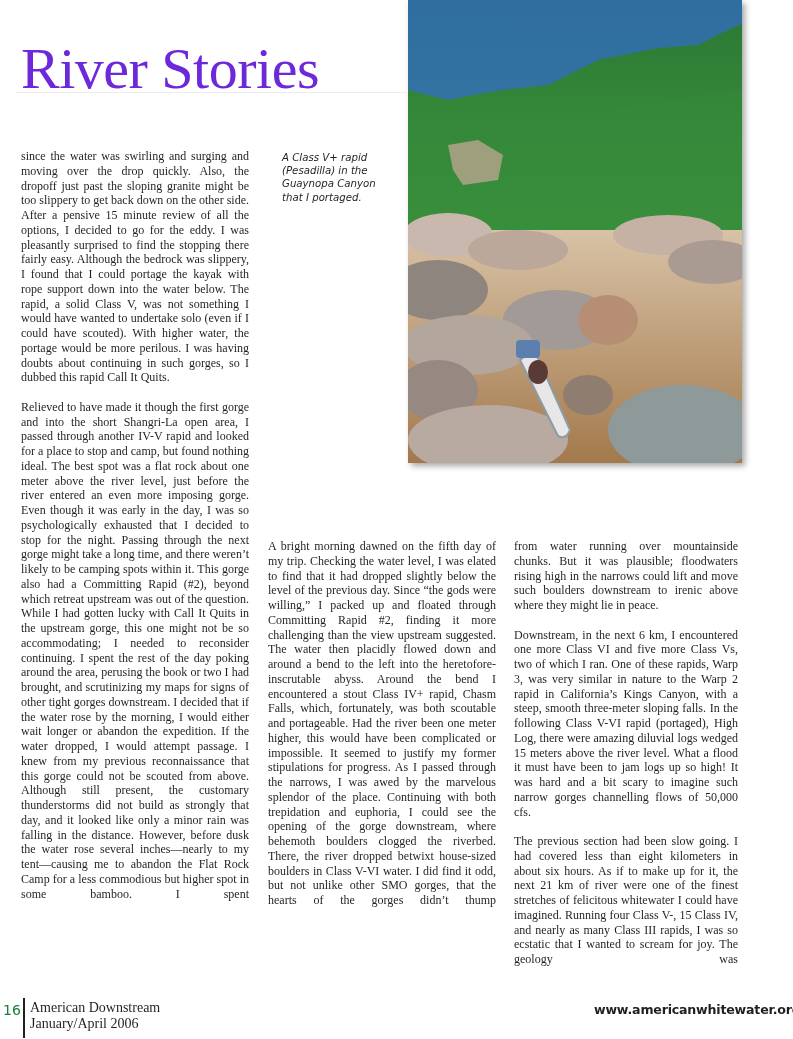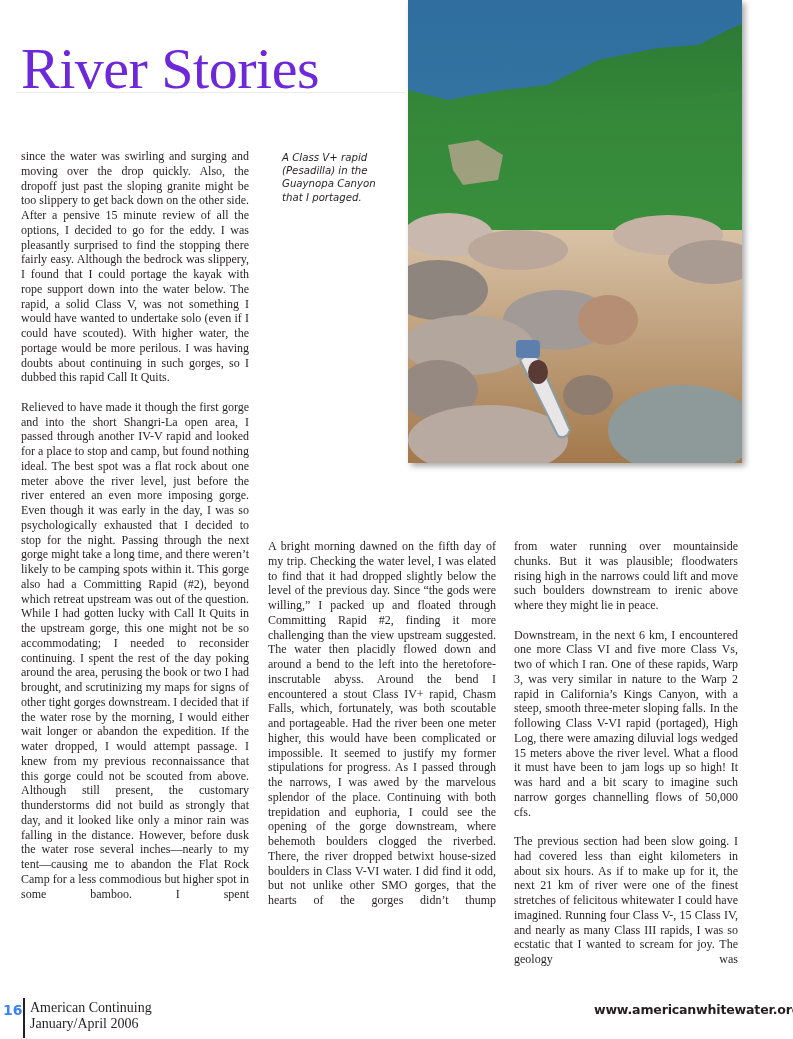--- a/index.html
+++ b/index.html
@@ -15,21 +15,21 @@
 
   .col { position: absolute; font-size: 12px; line-height: 14.75px; text-align: justify; hyphens: none; }
   .col p { margin: 0; }
   .col p + p { margin-top: 14.75px; }
   .col p:last-child { text-align-last: justify; }
   .col1 { left: 21px; top: 149px; width: 228px; }
   .col2 { left: 268px; top: 539px; width: 228px; }
   .col3 { left: 514px; top: 539px; width: 224px; }
   .col p.end { text-align-last: left; }
 
-  .footer-page { position: absolute; left: 3px; top: 1002px; font-family: "DejaVu Sans", sans-serif; font-weight: bold; font-size: 14px; color: #3b82f6; }
+  .footer-page { position: absolute; left: 3px; top: 1002px; font-family: "DejaVu Sans", sans-serif; font-weight: normal; font-size: 14px; color: #15803d; }
   .footer-bar { position: absolute; left: 23px; top: 998px; width: 2px; height: 40px; background: #231f20; }
   .footer-mag { position: absolute; left: 30px; top: 1000px; font-size: 14px; line-height: 16px; color: #231f20; }
   .footer-url { position: absolute; left: 554px; top: 1002px; font-family: "DejaVu Sans", sans-serif; font-weight: bold; font-size: 12.6px; color: #231f20; letter-spacing: -0.2px; margin-left: 40px; }
 </style>
 </head>
 <body>
 
 <h1 class="title">River Stories</h1>
 <div class="title-rule"></div>
 
@@ -85,16 +85,16 @@
 
 <div class="col col3">
   <p class="end">from water running over mountainside chunks. But it was plausible; floodwaters rising high in the narrows could lift and move such boulders downstream to irenic above where they might lie in peace.</p>
   <p class="end">Downstream, in the next 6 km, I encountered one more Class VI and five more Class Vs, two of which I ran. One of these rapids, Warp 3, was very similar in nature to the Warp 2 rapid in California’s Kings Canyon, with a steep, smooth three-meter sloping falls. In the following Class V-VI rapid (portaged), High Log, there were amazing diluvial logs wedged 15 meters above the river level. What a flood it must have been to jam logs up so high! It was hard and a bit scary to imagine such narrow gorges channelling flows of 50,000 cfs.</p>
   <p>The previous section had been slow going. I had covered less than eight kilometers in about six hours. As if to make up for it, the next 21 km of river were one of the finest stretches of felicitous whitewater I could have imagined. Running four Class V-, 15 Class IV, and nearly as many Class III rapids, I was so ecstatic that I wanted to scream for joy. The geology was</p>
 </div>
 
 <div class="footer-page">16</div>
 <div class="footer-bar"></div>
 <div class="footer-mag">
-  <div>American Continuing</div>
+  <div>American Downstream</div>
   <div>January/April 2006</div>
 </div>
 <div class="footer-url">www.americanwhitewater.org</div>
 
 </body></html>

